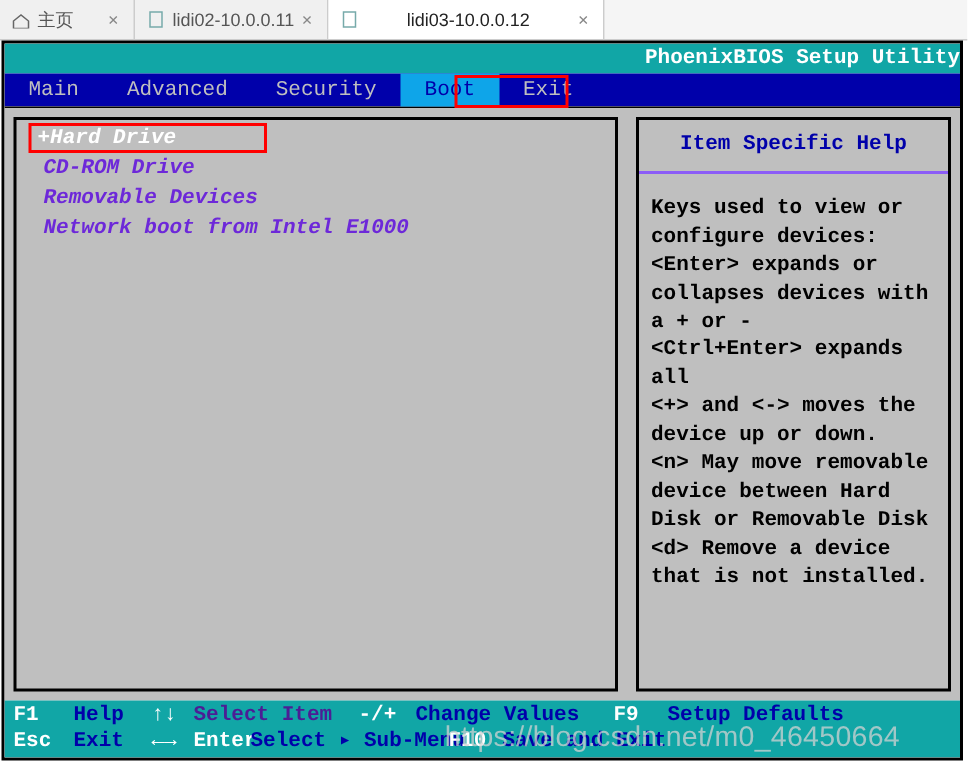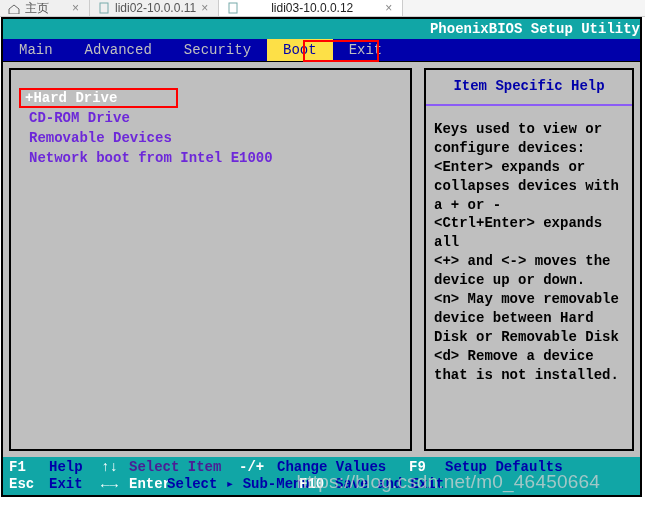--- a/index.html
+++ b/index.html
@@ -7,21 +7,21 @@
     body {
       width: 645px; height: 510px;
       font-family: "Courier New", monospace;
       font-size: 14px;
       background: #fff;
       overflow: hidden;
     }
 
     
     .tabs-row {
-      height: 17px;
+      height: 27px;
       display: flex;
       align-items: stretch;
       border-bottom: 1px solid #ccc;
       background: #f5f5f5;
       font-family: "Segoe UI", sans-serif;
       font-size: 12px;
     }
     .tab {
       display: flex;
       align-items: center;
@@ -64,21 +64,21 @@
       gap: 0;
     }
     .bios-menu .mi {
       color: #bfbfbf;
       padding: 0 16px;
       line-height: 22px;
       height: 22px;
       display: inline-block;
     }
     .bios-menu .mi.sel {
-      background: #fde047;
+      background: #0ea5e9;
       color: #0000aa;
       position: relative;
     }
     .menu-hi {
       position: absolute;
       border: 2px solid #ff0000;
       pointer-events: none;
     }
     .menu-hi.boot { top: 21px; left: 300px; width: 76px; height: 22px; }
 
@@ -87,21 +87,21 @@
       flex: 1 1 auto;
       display: flex;
       background: #bfbfbf;
       border-top: 1px solid #000;
     }
     .panel {
       border: 2px solid #000;
       margin: 6px;
       background: #bfbfbf;
     }
-    .left-panel { flex: 1 1 auto; padding: 18px 12px; }
+    .left-panel { flex: 1 1 auto; padding: 2px 12px; font-style: italic; }
     .right-panel { width: 210px; display: flex; flex-direction: column; padding: 0; }
 
     .boot-list { list-style: none; margin: 0; padding: 0; }
     .boot-list li {
       color: #6d28d9;
       font-weight: bold;
       padding: 2px 6px;
       white-space: nowrap;
     }
     .boot-list li.selected {

